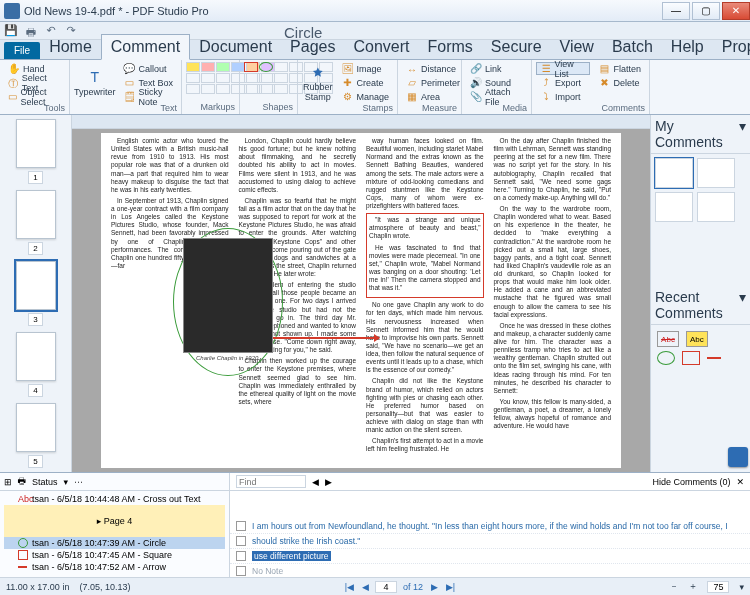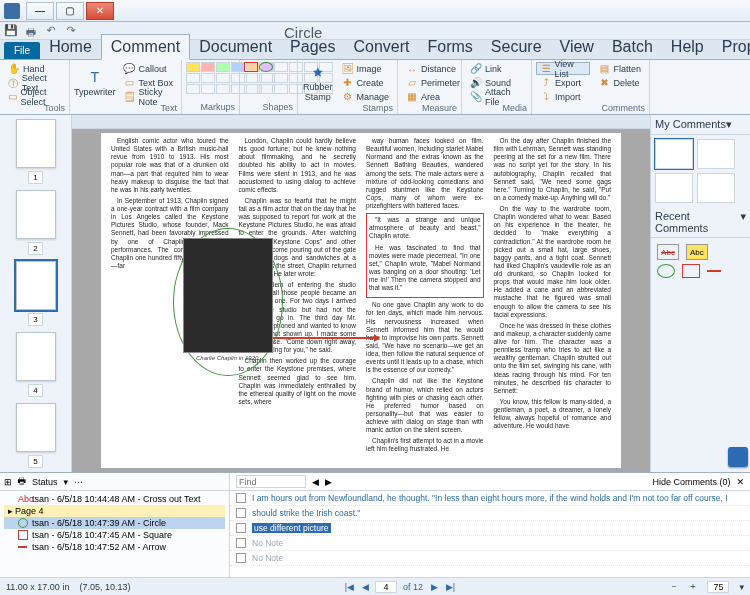--- a/index.html
+++ b/index.html
@@ -55,46 +55,46 @@
 .figwrap { position: absolute; left: 82px; top: 105px; width: 90px; }
 .figwrap .photo { width: 90px; height: 115px; background: #2a2a2a; border: 1px solid #888; }
 .figwrap .cap { font-size: 6px; font-style: italic; text-align: center; color: #444; margin-top: 2px; }
 .ellipse { position: absolute; left: 72px; top: 95px; width: 110px; height: 148px; border: 1.5px solid #3a9b3a; border-radius: 50%; pointer-events: none; }
 .redbox { border: 1.5px solid #d43a2a; padding: 2px; margin-bottom: 3px; }
 .arrow { position: absolute; left: 168px; top: 204px; width: 110px; height: 2px; background: #d43a2a; }
 .arrow::after { content:""; position: absolute; right: -1px; top: -3px; border-left: 6px solid #d43a2a; border-top: 4px solid transparent; border-bottom: 4px solid transparent; }
 .spacer { height: 140px; }
 
 .rightpane { width: 100px; background: #eef3f9; border-left: 1px solid #cbd5e0; display: flex; flex-direction: column; }
-.panehdr { font-size: 11px; padding: 3px 4px; color: #2a3b4d; border-bottom: 1px solid #cbd5e0; display: flex; justify-content: flex-start; }
+.panehdr { font-size: 14px; padding: 3px 4px; color: #2a3b4d; border-bottom: 1px solid #cbd5e0; display: flex; justify-content: flex-end; }
 .cmtthumbs { display: flex; flex-wrap: wrap; gap: 4px; padding: 4px; }
 .cmtthumbs .t { width: 38px; height: 30px; background: #fff; border: 1px solid #cbd5e0; }
 .cmtthumbs .t.sel { outline: 1.5px solid #2d6cb3; }
 .recent { flex: 1; padding: 4px; }
 .abc { width: 22px; height: 16px; border: 1px solid #999; font-size: 8px; text-align: center; line-height: 15px; display: inline-block; margin: 2px; }
 .abc.plain { color: #c22; text-decoration: line-through; }
 .abc.hl { background: #ffe35a; }
 .shp { width: 18px; height: 14px; display: inline-block; border: 1.3px solid #d43a2a; margin: 2px; }
 .shp.ell { border-color: #3a9b3a; border-radius: 50%; }
 .shp.arr { border: none; }
 .shp.arr::before { content:""; display:block; width: 14px; height: 2px; background:#d43a2a; margin-top:6px; }
 
 
 .bottom { height: 105px; border-top: 1px solid #9cb0c6; display: flex; }
 .cmtleft { width: 230px; background: #fafcff; border-right: 1px solid #cbd5e0; display: flex; flex-direction: column; font-size: 9px; }
 .cmtbar { height: 18px; border-bottom: 1px solid #cbd5e0; display: flex; align-items: center; gap: 6px; padding: 0 4px; }
 .tree { flex: 1; overflow: auto; padding: 2px 4px; }
 .tree .node { padding: 1px 0 1px 14px; display: flex; align-items: center; gap: 4px; }
 .tree .node.sel { background: #bcd4ef; }
-.tree .pgrow { background: #fff0b8; padding: 1px 4px; font-size: 9px; }
+.tree .pgrow { background: #fff0b8; padding: 11px 4px; font-size: 9px; text-align: center; }
 .ci { width: 10px; height: 10px; display: inline-block; }
 .ci.sq { border: 1.2px solid #d43a2a; }
 .ci.el { border: 1.2px solid #3a9b3a; border-radius: 50%; }
 .ci.ar::before { content:""; display:block; width:9px; height:1.5px; background:#d43a2a; margin-top:4px; }
-.cmtright { flex: 1; background: #fff; display: flex; flex-direction: column; font-size: 9px; }
+.cmtright { flex: 1; background: #fff; display: flex; flex-direction: column; font-size: 9px; gap: 28px; }
 .findbar { height: 18px; border-bottom: 1px solid #cbd5e0; display: flex; align-items: center; gap: 6px; padding: 0 6px; }
 .findbar input { width: 70px; font-size: 9px; height: 13px; border: 1px solid #cbd5e0; padding: 0 2px; }
 .notes { flex: 1; overflow: auto; }
 .noteln { display: flex; align-items: flex-start; gap: 6px; padding: 2px 6px; border-bottom: 1px dotted #e0e6ee; font-size: 8.5px; color: #2a6aa8; }
 .noteln.sel span.txt { background: #2d6cb3; color: #fff; padding: 0 2px; }
 .noteln .cb { width: 10px; height: 10px; border: 1px solid #999; flex: none; }
 .noteln.gray { color: #9aa6b3; }
 
 
 .status { height: 18px; background: #e8eff7; border-top: 1px solid #cbd5e0; display: flex; align-items: center; font-size: 9px; color: #2a3b4d; padding: 0 6px; gap: 10px; }
@@ -103,20 +103,21 @@
 .status .nav span { padding: 0 2px; color: #2d6cb3; }
 .status input { width: 22px; height: 12px; font-size: 9px; text-align: center; border: 1px solid #cbd5e0; }
 
 .qicon { position: absolute; right: 2px; bottom: 128px; width: 20px; height: 20px; background: #2d6cb3; border-radius: 3px; box-shadow: 0 1px 2px rgba(0,0,0,.4); }
 </style>
 </head>
 <body>
 
 <div class="titlebar">
   <div class="icon"></div>
+  <div class="title">Old News 19-4.pdf * - PDF Studio Pro</div>
   <div class="winbtns">
     <div>—</div>
     <div>▢</div>
     <div class="close">✕</div>
   </div>
 </div>
 
 <div class="quickbar">
   <span>💾</span>
   <span>🖶</span>
@@ -385,21 +386,21 @@
     <div class="panehdr">
         <span>My Comments</span>
         <span>▾</span>
       </div>
     <div class="cmtthumbs">
       <div class="t sel"></div>
       <div class="t"></div>
       <div class="t"></div>
       <div class="t"></div>
     </div>
-    <div class="panehdr" style="">
+    <div class="panehdr" style="margin-top:60px">
         <span>Recent Comments</span>
         <span>▾</span>
       </div>
     <div class="recent">
       <span class="abc plain">Abc</span>
       <span class="abc hl">Abc</span><br>
       <span class="shp ell"></span>
       <span class="shp"></span>
       <span class="shp arr"></span>
     </div>

